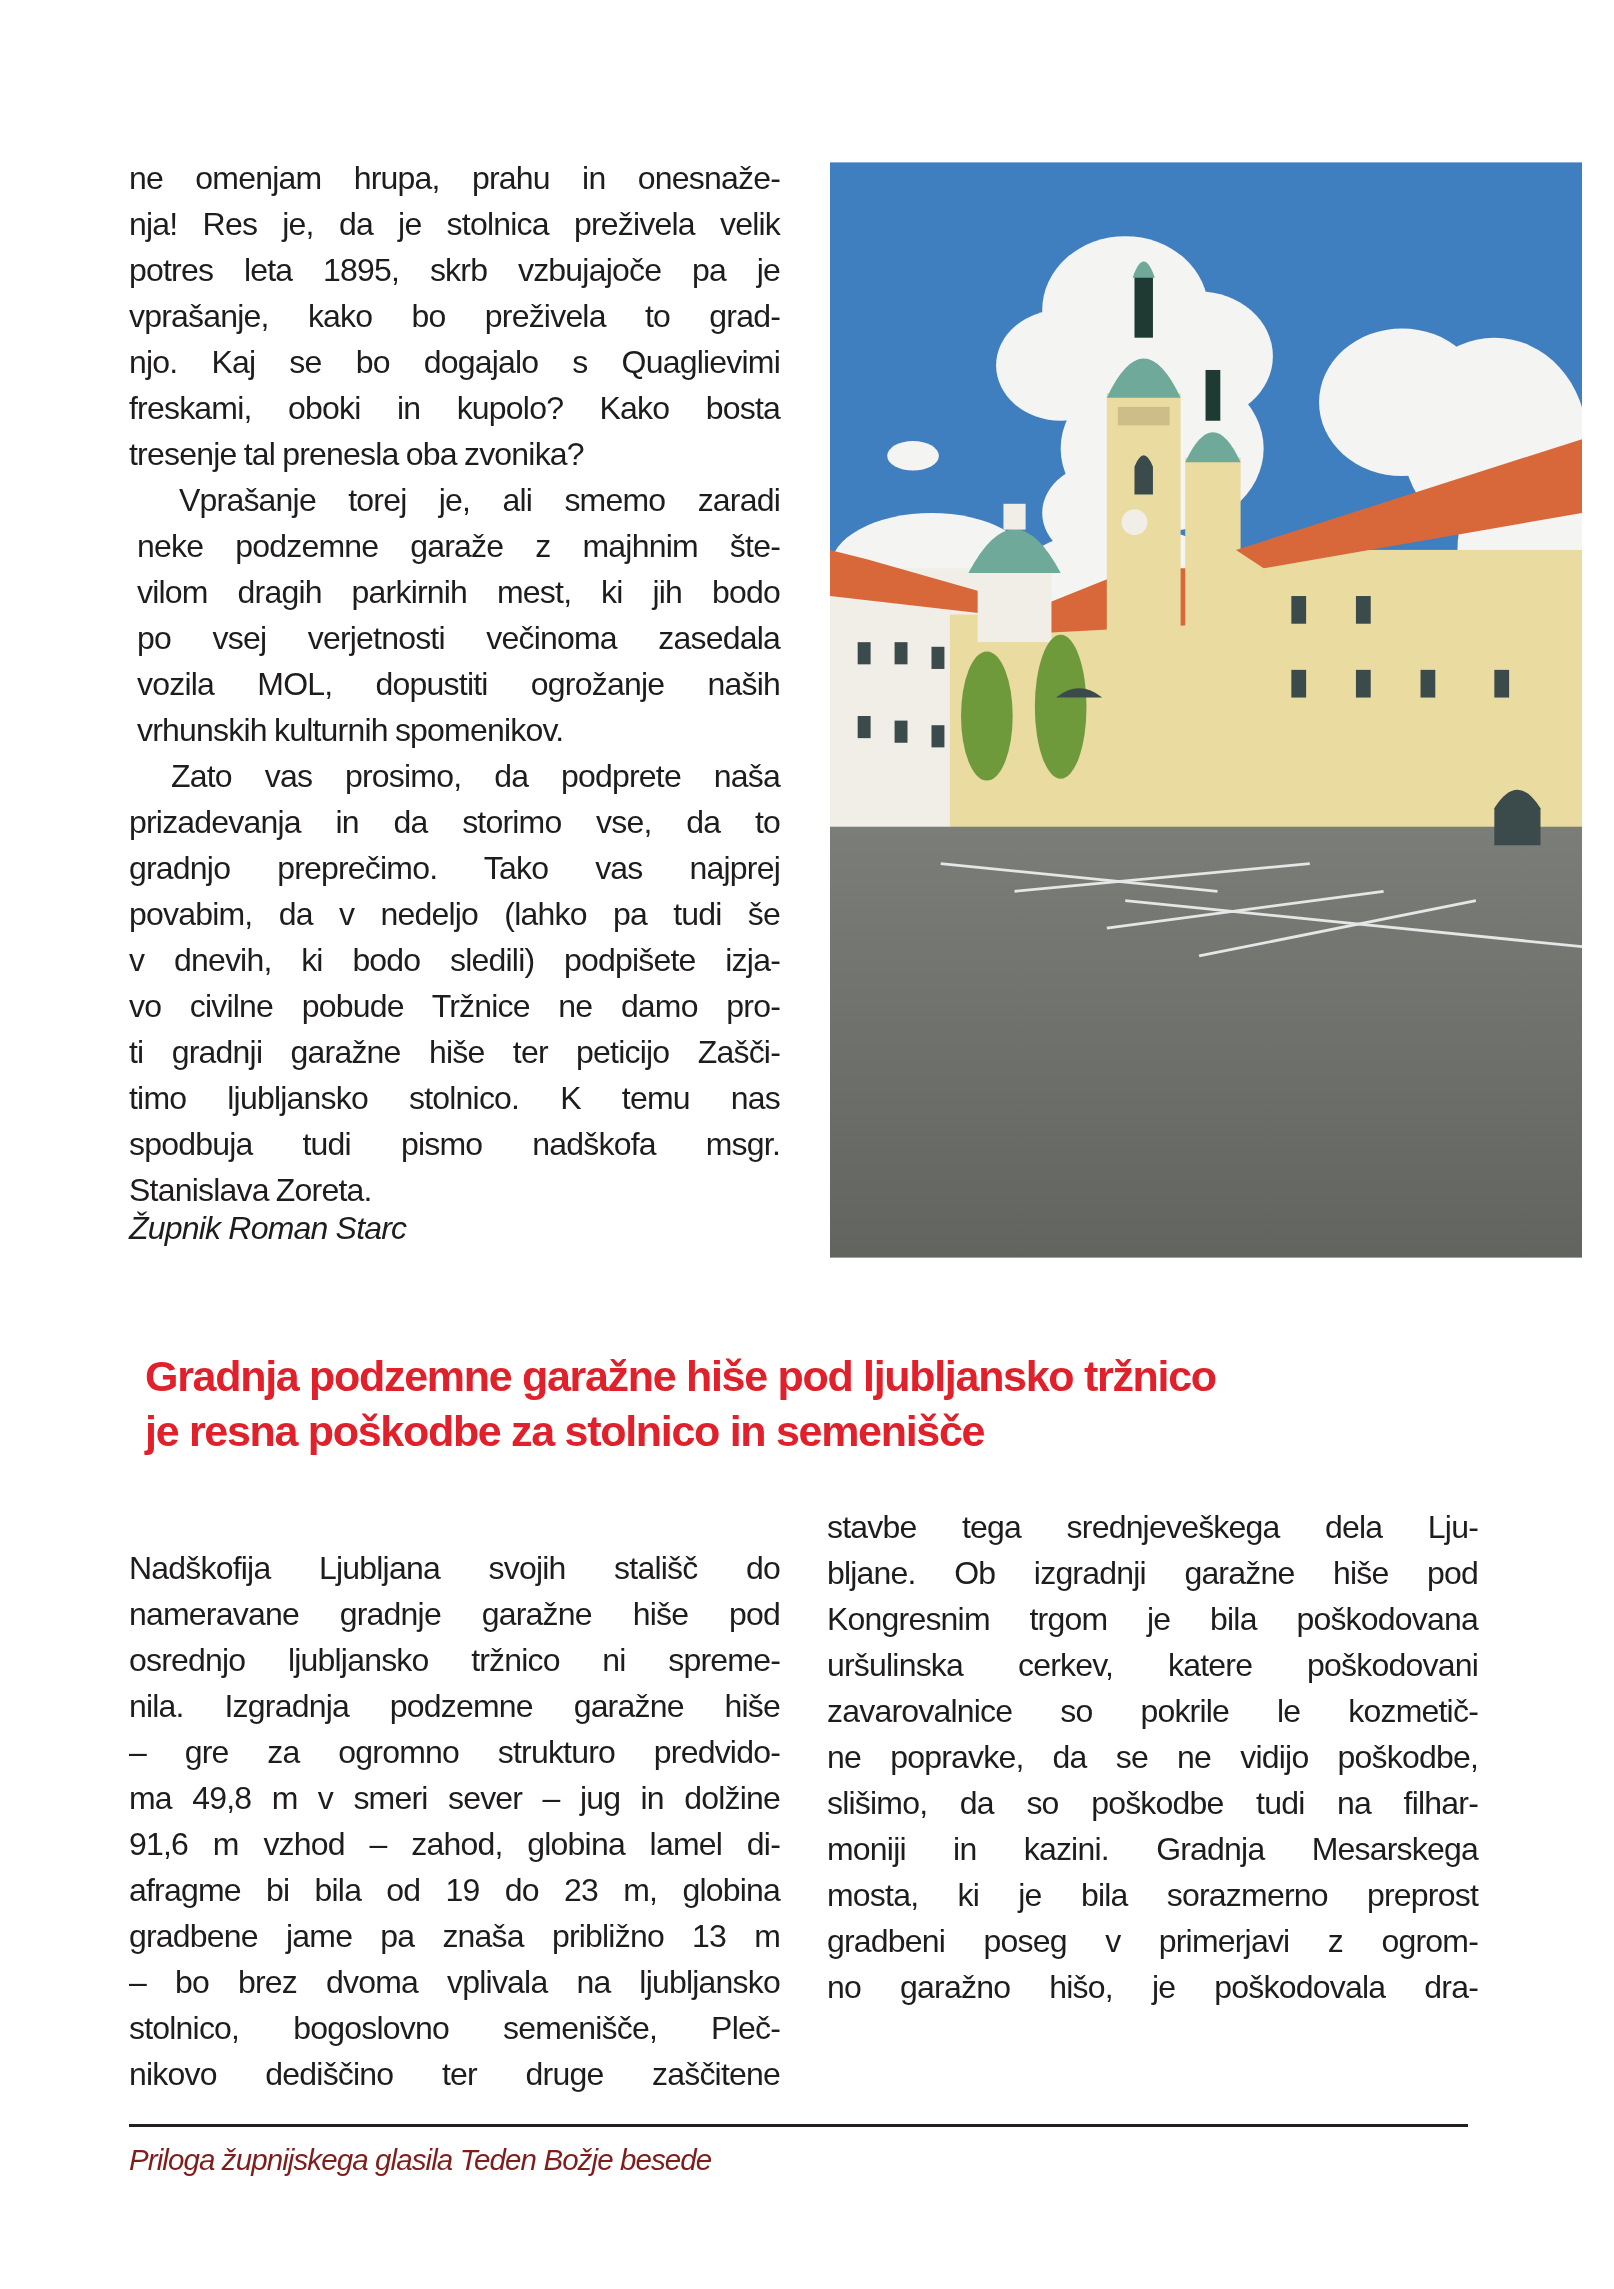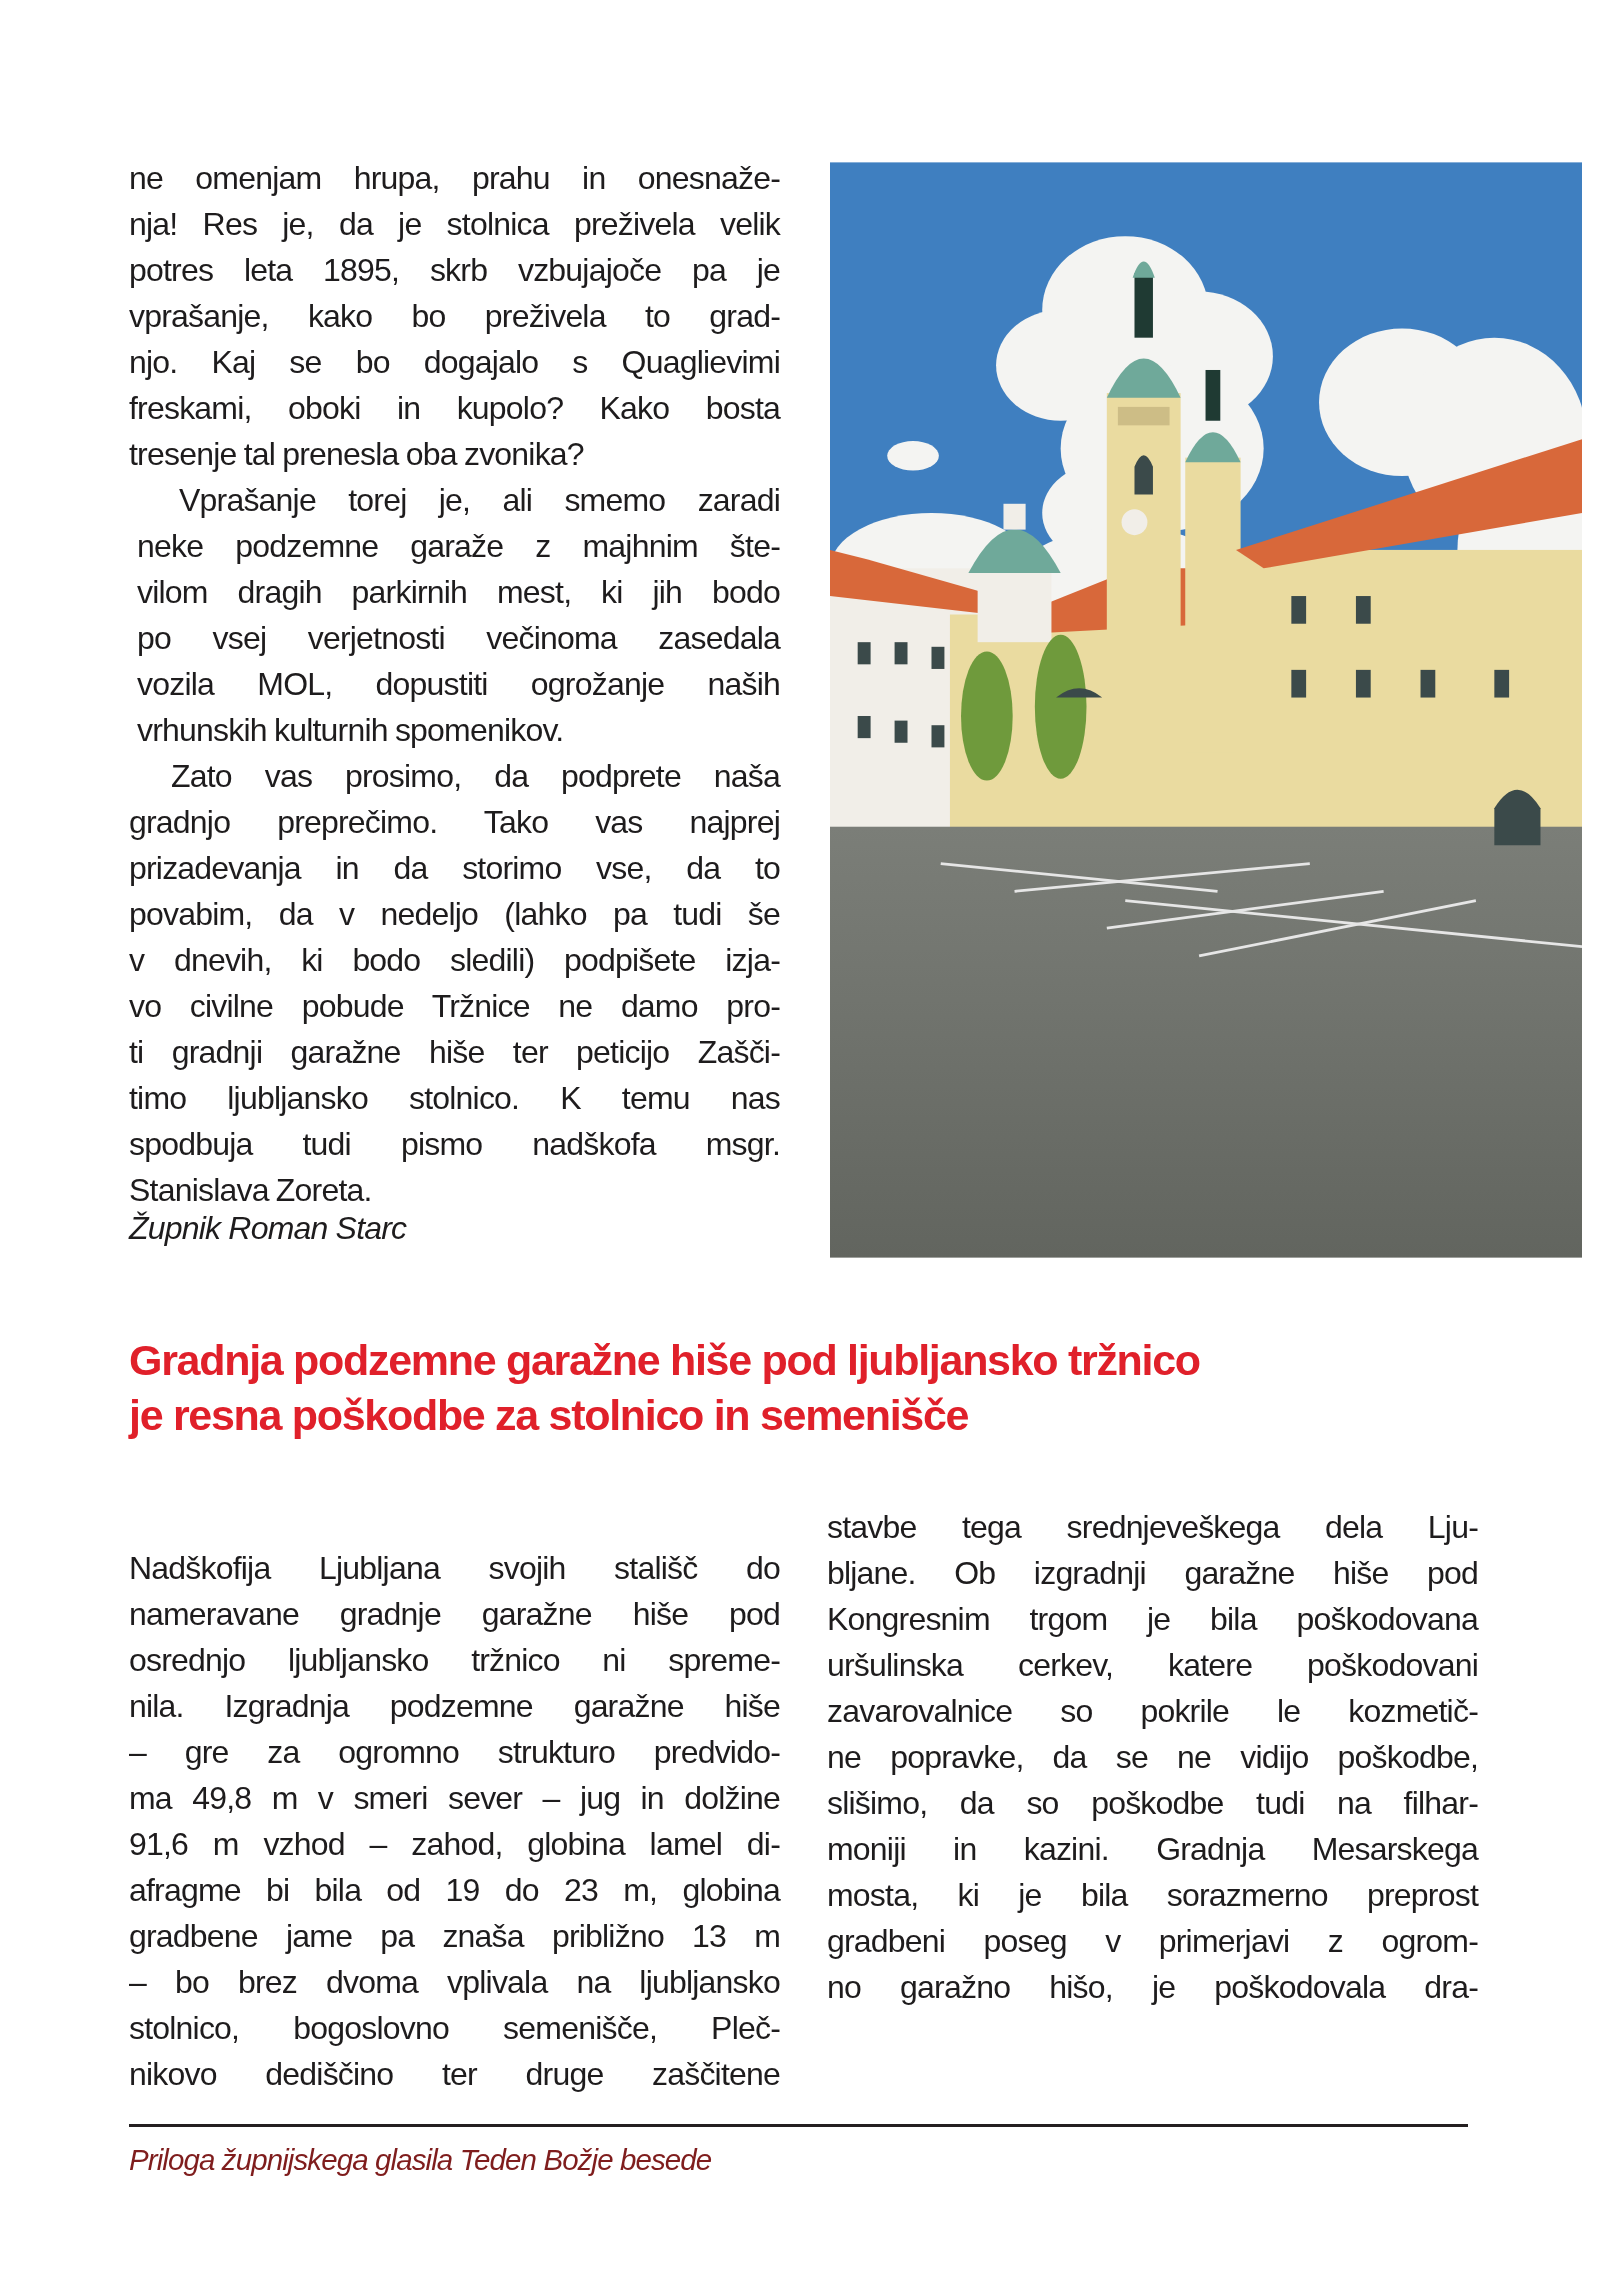--- a/index.html
+++ b/index.html
@@ -8,21 +8,21 @@
   .col { position: absolute; font-size: 32px; line-height: 46px; letter-spacing: -0.8px;
          word-spacing: -0.9px; }
   .col p { margin: 0; text-align: justify; text-align-last: left; }
   .col p.indent { text-indent: 42px; }
   .line { display: block; text-align: justify; text-align-last: justify; white-space: nowrap; }
   .line.last { text-align-last: left; }
   #top-left { left: 129px; top: 155px; width: 651px; }
   .signature { position: absolute; left: 129px; top: 1205px; width: 651px; 
                font-style: italic; font-size: 32px; letter-spacing: -0.8px; line-height: 46px; }
   .photo { position: absolute; left: 830px; top: 162px; width: 752px; height: 1096px; overflow: hidden; }
-  .headline { position: absolute; left: 129px; top: 1333px; width: 1384px; margin: 0;
+  .headline { position: absolute; left: 129px; top: 1333px; width: 1384px; margin: 16px;
               color: #e0202a; font-weight: bold; font-size: 43px; line-height: 55px; letter-spacing: -1.3px; }
   .headline span { display: block; }
   #bottom-left { left: 129px; top: 1504px; width: 651px; margin-top: 41px; }
   #bottom-right { left: 827px; top: 1504px; width: 651px; }
   .rule { position: absolute; left: 129px; top: 2124px; width: 1339px; height: 2.8px; background: #231f20; }
   .footer { position: absolute; left: 129px; top: 2139px; font-style: italic; font-size: 29.5px;
             letter-spacing: -0.9px; line-height: 41px; color: #7f1d1d; }
 </style>
 </head>
 <body>
@@ -40,22 +40,22 @@
     <p class="indent" style="text-indent: 0px; margin-left: 8px;">
       <span class="line" style="padding-left: 42px;">Vprašanje torej je, ali smemo zaradi</span>
       <span class="line">neke podzemne garaže z majhnim šte-</span>
       <span class="line">vilom dragih parkirnih mest, ki jih bodo</span>
       <span class="line">po vsej verjetnosti večinoma zasedala</span>
       <span class="line">vozila MOL, dopustiti ogrožanje naših</span>
       <span class="line last">vrhunskih kulturnih spomenikov.</span>
     </p>
     <p class="indent" style="text-indent: 0px;">
       <span class="line" style="padding-left: 42px;">Zato vas prosimo, da podprete naša</span>
+      <span class="line">prizadevanja in da storimo vse, da to</span>
       <span class="line">gradnjo preprečimo. Tako vas najprej</span>
-      <span class="line">prizadevanja in da storimo vse, da to</span>
       <span class="line">povabim, da v nedeljo (lahko pa tudi še</span>
       <span class="line">v dnevih, ki bodo sledili) podpišete izja-</span>
       <span class="line">vo civilne pobude Tržnice ne damo pro-</span>
       <span class="line">ti gradnji garažne hiše ter peticijo Zašči-</span>
       <span class="line">timo ljubljansko stolnico. K temu nas</span>
       <span class="line">spodbuja tudi pismo nadškofa msgr.</span>
       <span class="line last">Stanislava Zoreta.</span>
     </p>
   </div>
 <div class="signature">Župnik Roman Starc</div>

